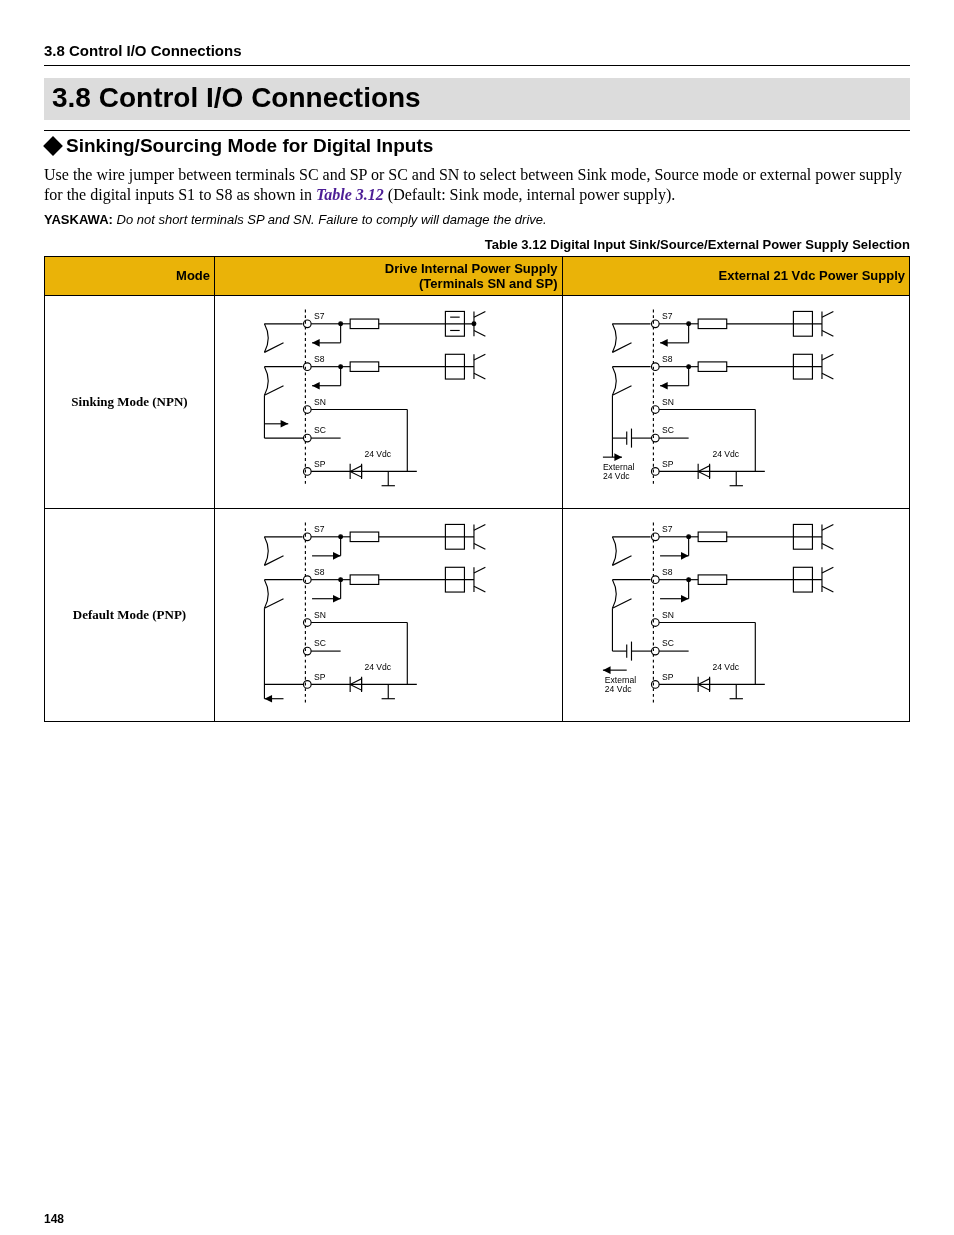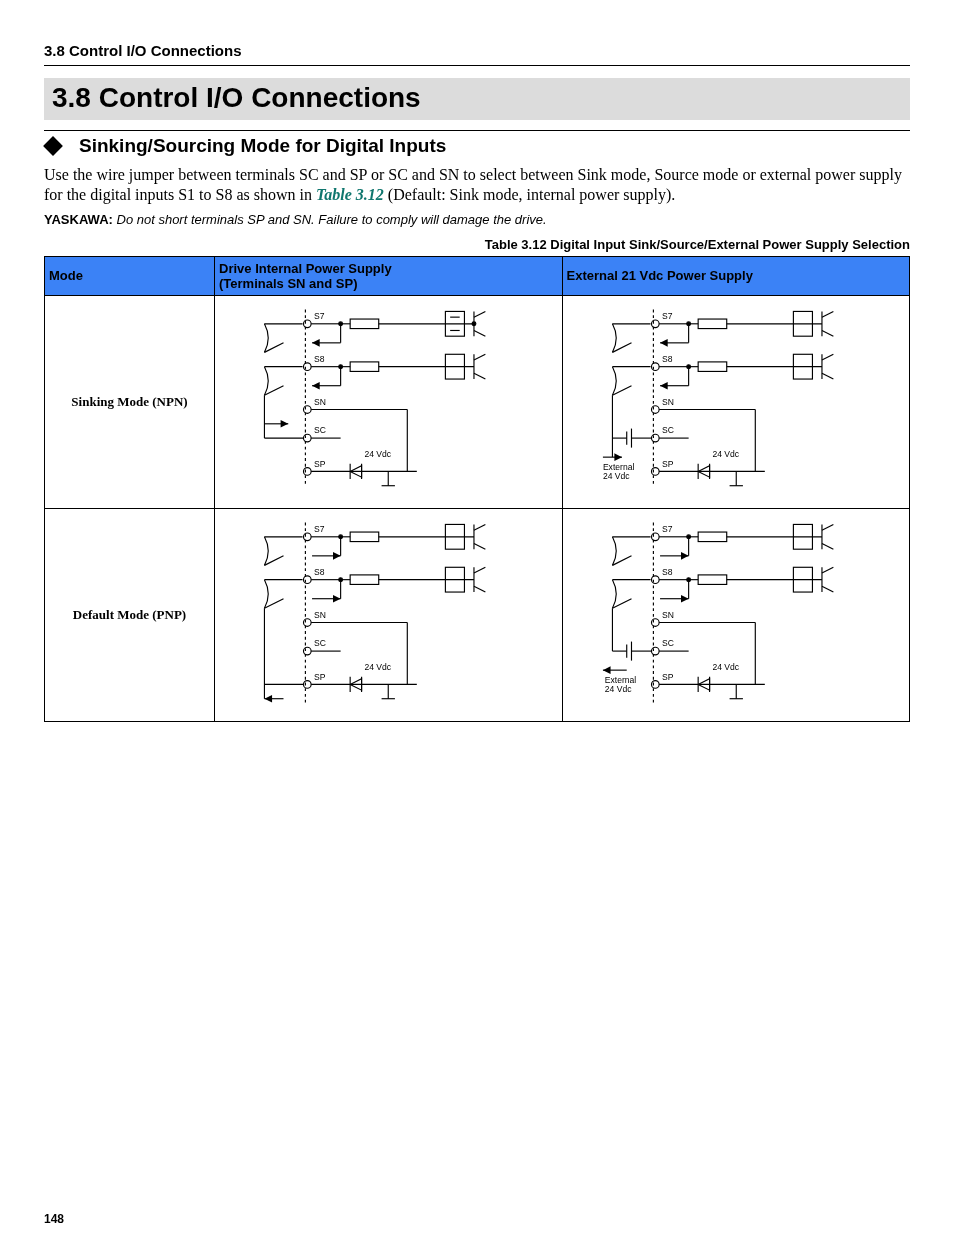--- a/index.html
+++ b/index.html
@@ -34,40 +34,40 @@
     border: none;
     border-top: 1.5px solid #000;
     margin: 0 0 4px 0;
   }
   .subheading {
     font-family: Arial, Helvetica, sans-serif;
     font-weight: bold;
     font-size: 19px;
     display: flex;
     align-items: center;
-    gap: 19px;
+    gap: 6px;
     margin: 2px 0 8px 0;
   }
   .diamond-icon {
     display: inline-block;
     width: 14px;
     height: 14px;
     background: #000;
     transform: rotate(45deg);
     margin-left: 2px;
     flex: 0 0 auto;
   }
   .body-text {
     font-family: "Times New Roman", Times, serif;
     font-size: 16px;
     line-height: 1.28;
     margin: 0 0 6px 0;
   }
   .table-link {
-    color: #0f766e;
+    color: #4c1d95;
     font-weight: bold;
     font-style: italic;
   }
   .notice {
     font-family: Arial, Helvetica, sans-serif;
     font-size: 13px;
     margin: 4px 0 10px 0;
   }
   .notice .label { font-weight: bold; font-style: normal; }
   .notice .msg   { font-style: italic; }
@@ -81,25 +81,25 @@
   table.main {
     border-collapse: collapse;
     width: 100%;
     table-layout: fixed;
   }
   table.main th, table.main td {
     border: 1.2px solid #000;
     vertical-align: middle;
   }
   table.main th {
-    background: #3b82f6;
+    background: #eab308;
     font-family: Arial, Helvetica, sans-serif;
     font-size: 13px;
     padding: 4px 4px;
-    text-align: left;
+    text-align: right;
   }
   .col-mode { width: 170px; }
   .mode-cell {
     font-family: "Times New Roman", Times, serif;
     font-weight: bold;
     font-size: 13px;
     text-align: center;
     padding: 12px;
   }
   .diagram-cell {

